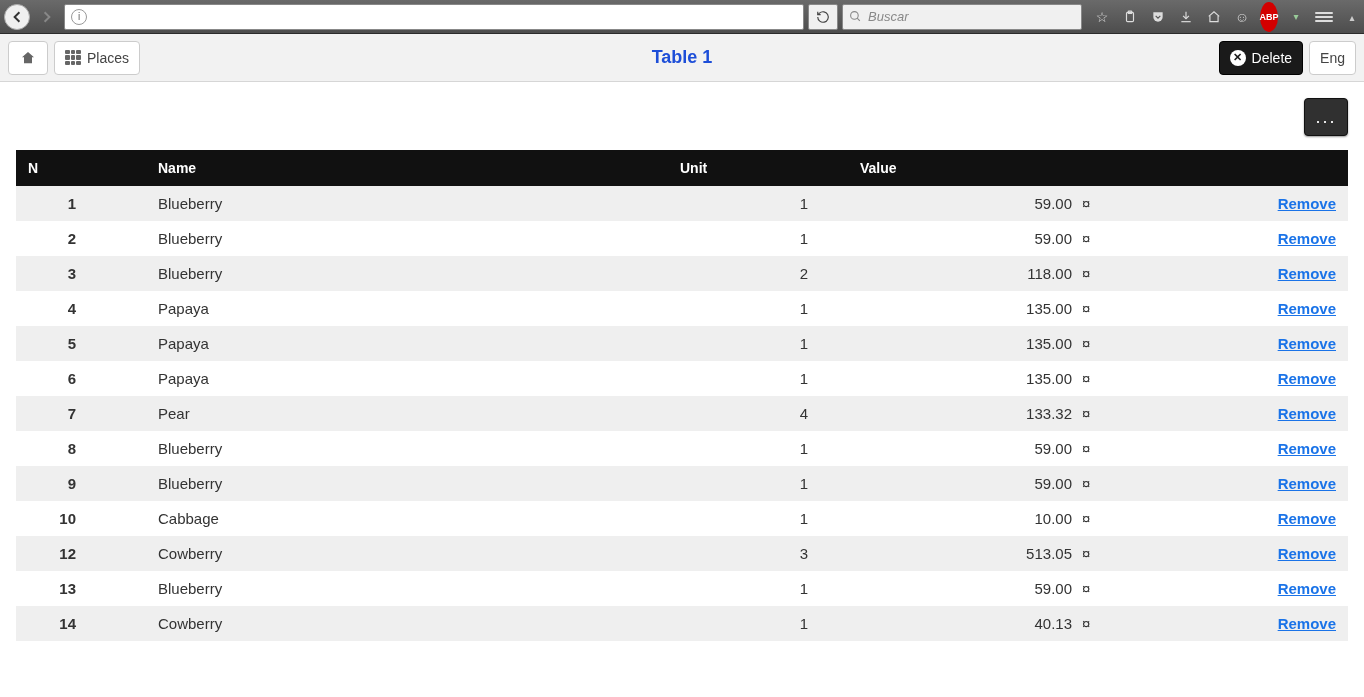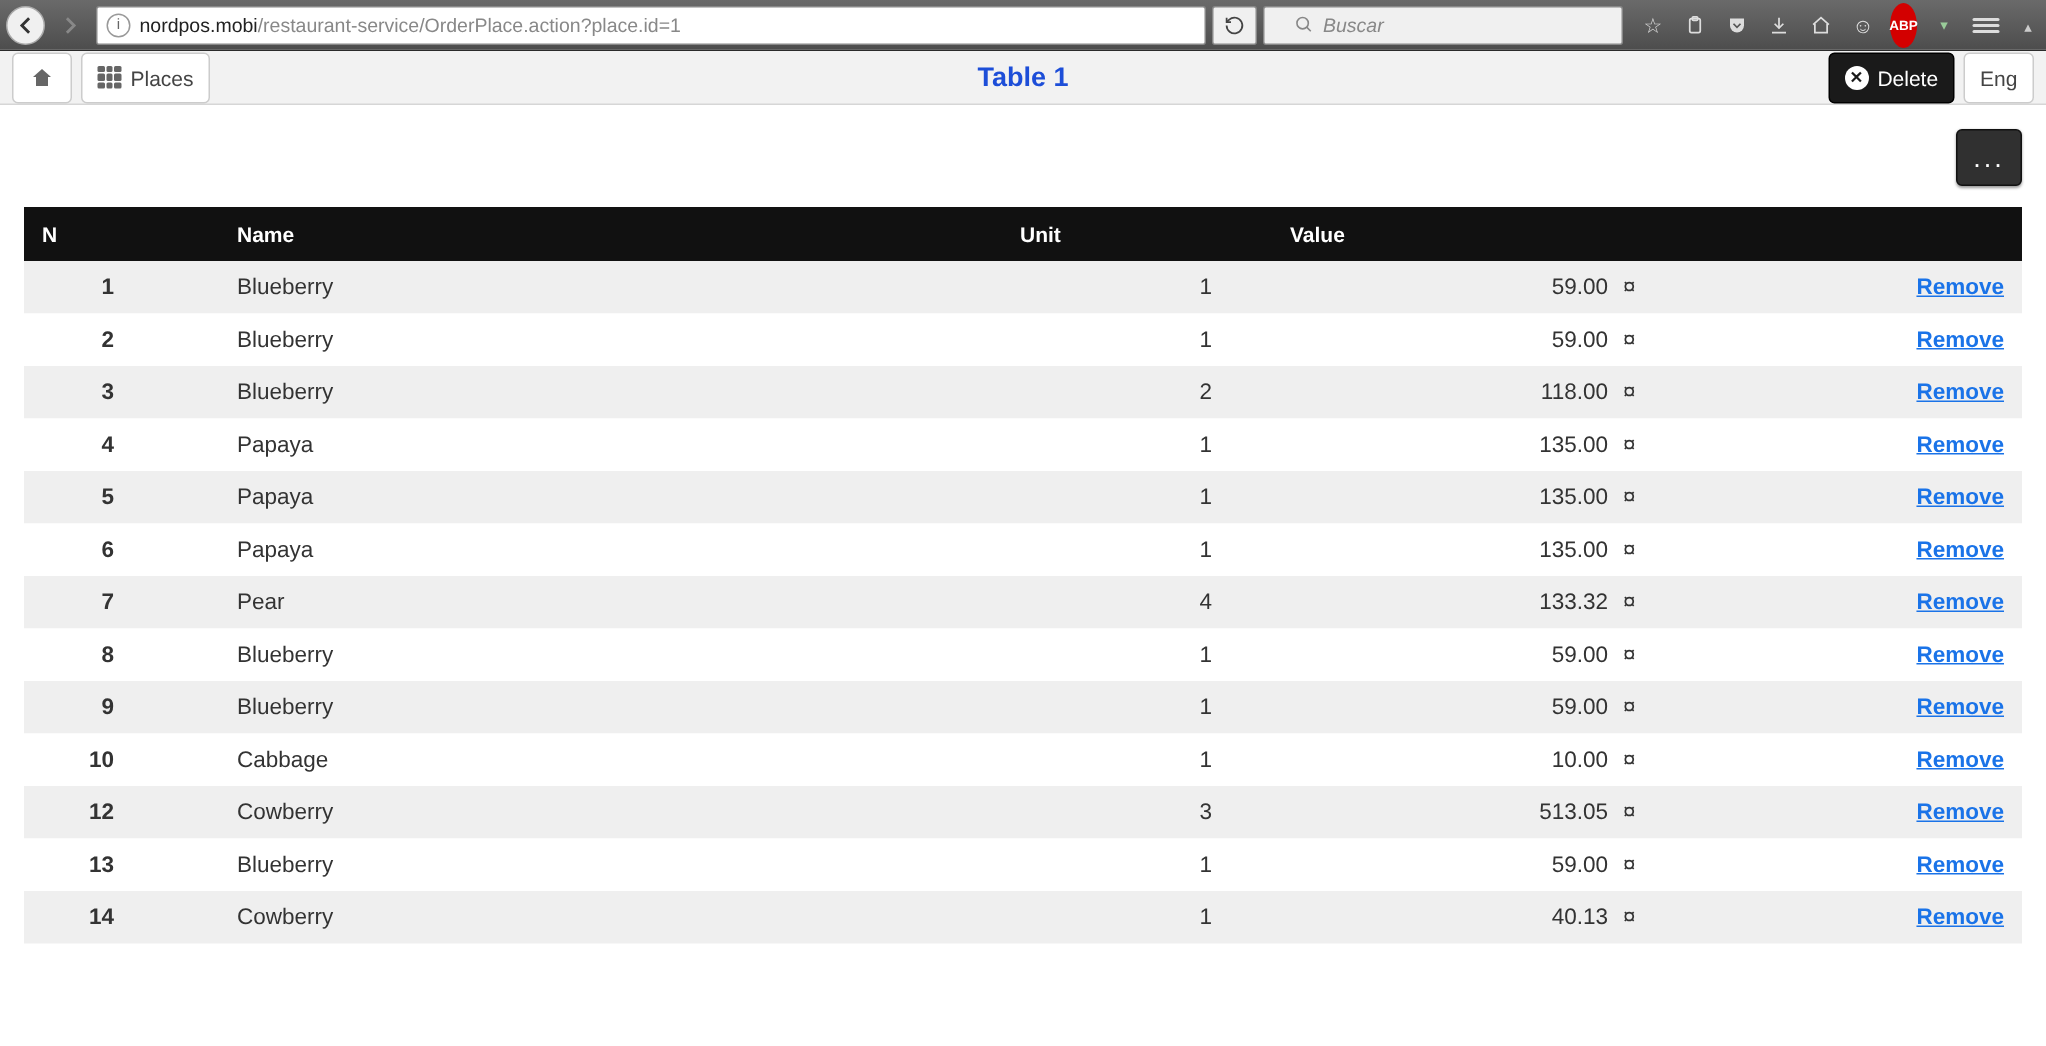--- a/index.html
+++ b/index.html
@@ -40,32 +40,32 @@
   }
   .url-text { flex:1; white-space:nowrap; overflow:hidden; text-overflow:ellipsis; }
   .url-text .host { color:#222; }
   .url-text .path { color:#888; }
   .reload-box {
     width: 30px; height: 26px; background:#f0f0f0; border:1px solid #888; border-radius:2px;
     display:flex;align-items:center;justify-content:center;color:#444;font-size:14px;
   }
   .search-box {
     width: 240px; height: 26px; background:#f0f0f0; border:1px solid #888; border-radius:2px;
-    display:flex;align-items:center;padding:0 20px;gap:6px;color:#888;font-style:italic;font-size:13px;
+    display:flex;align-items:center;padding:0 6px;gap:6px;color:#888;font-style:italic;font-size:13px;
   }
   .chrome-icons { display:flex; align-items:center; gap:8px; padding:0 6px; }
   .chrome-icons .ci { width:20px;height:20px;display:flex;align-items:center;justify-content:center;color:#ddd;font-size:14px; }
   .chrome-icons .abp { background:#d30000;color:#fff;border-radius:50%;width:18px;height:30px;font-size:9px;font-weight:bold; }
   .chrome-icons .menu-lines { width:18px; }
   .chrome-icons .menu-lines div { height:2px;background:#ddd;margin:2px 0;border-radius:1px; }
   .scroll-up { width:16px;display:flex;align-items:flex-start;justify-content:center;color:#ccc;font-size:10px;padding-top:2px; }
 
   
   .app-header {
-    height: 36px;
+    height: 48px;
     background: #f2f2f2;
     border-bottom: 1px solid #d6d6d6;
     display:flex;
     align-items:center;
     padding: 0 8px;
     position: relative;
   }
   .app-header .left { display:flex; gap:6px; align-items:center; }
   .hbtn {
     height: 34px; padding: 0 10px; border:1px solid #ccc; background:#fff; border-radius:4px;
@@ -126,23 +126,20 @@
         <path d="M7 1 L3 5 L7 9" stroke="#333" stroke-width="1.6" fill="none"></path>
       </svg>
   </div>
   <div class="fwd-btn">
     <svg width="12" height="12" viewBox="0 0 10 10">
         <path d="M3 1 L7 5 L3 9" stroke="#888" stroke-width="1.6" fill="none"></path>
       </svg>
   </div>
   <div class="url-bar">
     <span class="info-icon">i</span>
-    <span class="url-text">
-      <span class="host">nordpos.mobi</span><span class="path">/restaurant-service/OrderPlace.action?place.id=1</span>
-    </span>
   </div>
   <div class="reload-box">
     <svg width="14" height="14" viewBox="0 0 24 24" fill="none" stroke="#444" stroke-width="2">
         <path d="M3 12a9 9 0 1 0 3-6.7L3 8"></path>
         <path d="M3 3v5h5"></path>
       </svg>
   </div>
   <div class="search-box">
     <svg width="13" height="13" viewBox="0 0 24 24" fill="none" stroke="#888" stroke-width="2">
         <circle cx="10" cy="10" r="7"></circle>

